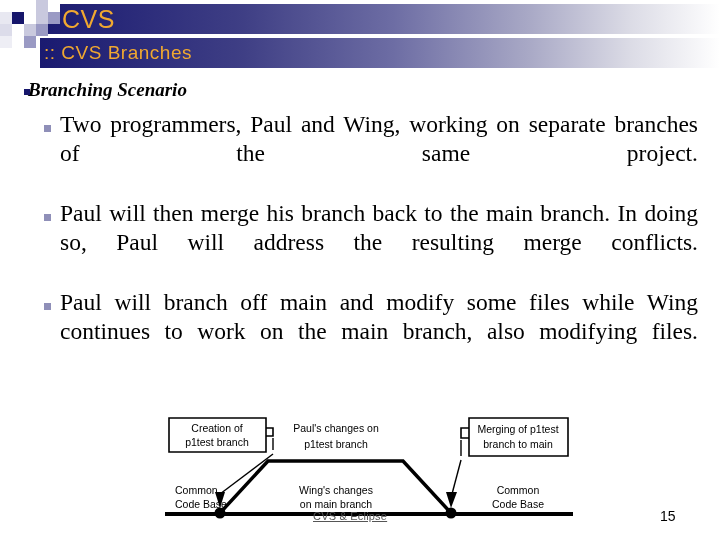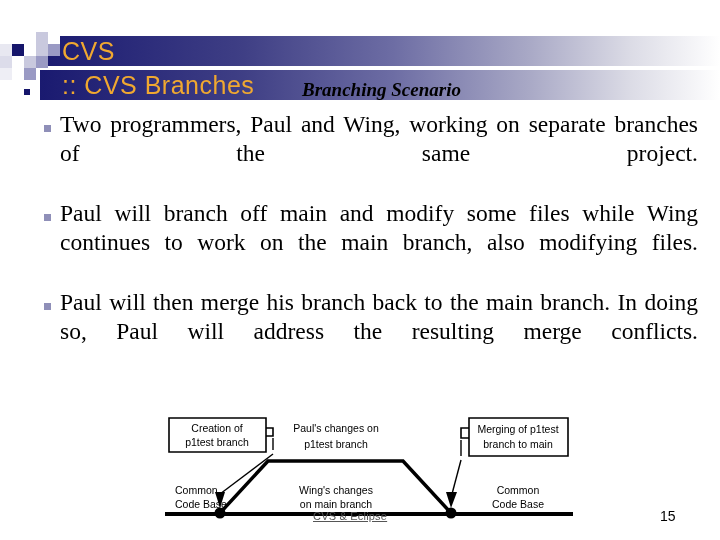--- a/index.html
+++ b/index.html
@@ -11,59 +11,58 @@
     width: 720px; height: 540px;
     position: relative;
     overflow: hidden;
     font-family: "Liberation Serif", "DejaVu Serif", serif;
   }
 
   
   #header {
     position: absolute;
     left: 0; top: 0;
-    width: 607px; height: 72px; margin-top: 32px;
+    width: 607px; height: 72px;
   }
   .title-bar {
     position: absolute;
     height: 30px;
     background: linear-gradient(to right,
         #1a1a70 0%, #2b2b7a 14%, #3f3f85 30%,
         #6d6da4 52%, #a9a9c6 72%, #dcdce6 87%, #ffffff 100%);
   }
   #title-bar-1 { left: 40px; top: 4px; width: 680px; }
   #title-bar-2 { left: 40px; top: 38px; width: 680px; }
 
   .title-text {
     position: absolute;
     color: #f0a830;
     font-family: "Liberation Sans", "DejaVu Sans", sans-serif;
     font-weight: normal;
     white-space: nowrap;
     letter-spacing: 0.5px;
   }
   #title-main  { left: 62px; top: 6px;  font-size: 25px; line-height: 26px; }
-  #title-sub   { left: 62px; top: 40px; font-size: 25px; line-height: 26px; }
+  #title-sub   { left: 44px; top: 40px; font-size: 19px; line-height: 26px; }
 
   
   .mosaic-cell {
     position: absolute;
   }
 
   
   #content {
     position: absolute;
     left: 0; top: 78px;
     width: 720px;
   }
 
   .lvl1-row {
     position: relative;
-    padding-left: 43px;
-    text-align: center;
+    padding-left: 28px;
   }
   .lvl1-bullet {
     position: absolute;
     left: 24px; top: 11px;
     width: 6px; height: 6px;
     background: #16166b;
   }
   .lvl1-text {
     font-family: "Liberation Serif", "DejaVu Serif", serif;
     font-weight: bold;
@@ -170,25 +169,25 @@
     <span class="lvl1-text">Branching Scenario</span>
   </div>
 
   <ul class="lvl2-list">
     <li class="lvl2-row">
       <span class="lvl2-bullet"></span>
       <div class="lvl2-text">Two programmers, Paul and Wing, working on separate branches of the same project.</div>
     </li>
     <li class="lvl2-row">
       <span class="lvl2-bullet"></span>
-      <div class="lvl2-text">Paul will branch off main and modify some files while Wing continues to work on the main branch, also modifying files.</div>
+      <div class="lvl2-text">Paul will then merge his branch back to the main branch. In doing so, Paul will address the resulting merge conflicts.</div>
     </li>
     <li class="lvl2-row">
       <span class="lvl2-bullet"></span>
-      <div class="lvl2-text">Paul will then merge his branch back to the main branch. In doing so, Paul will address the resulting merge conflicts.</div>
+      <div class="lvl2-text">Paul will branch off main and modify some files while Wing continues to work on the main branch, also modifying files.</div>
     </li>
   </ul>
 </div>
 
 <div id="diagram">
   <svg width="412" height="105" viewBox="0 0 412 105">
 
     <line x1="2" y1="98" x2="410" y2="98" stroke="#000" stroke-width="4"></line>
 
     <path d="M 57 97 L 105 45 L 240 45 L 288 97" fill="none" stroke="#000" stroke-width="3.5"></path>

